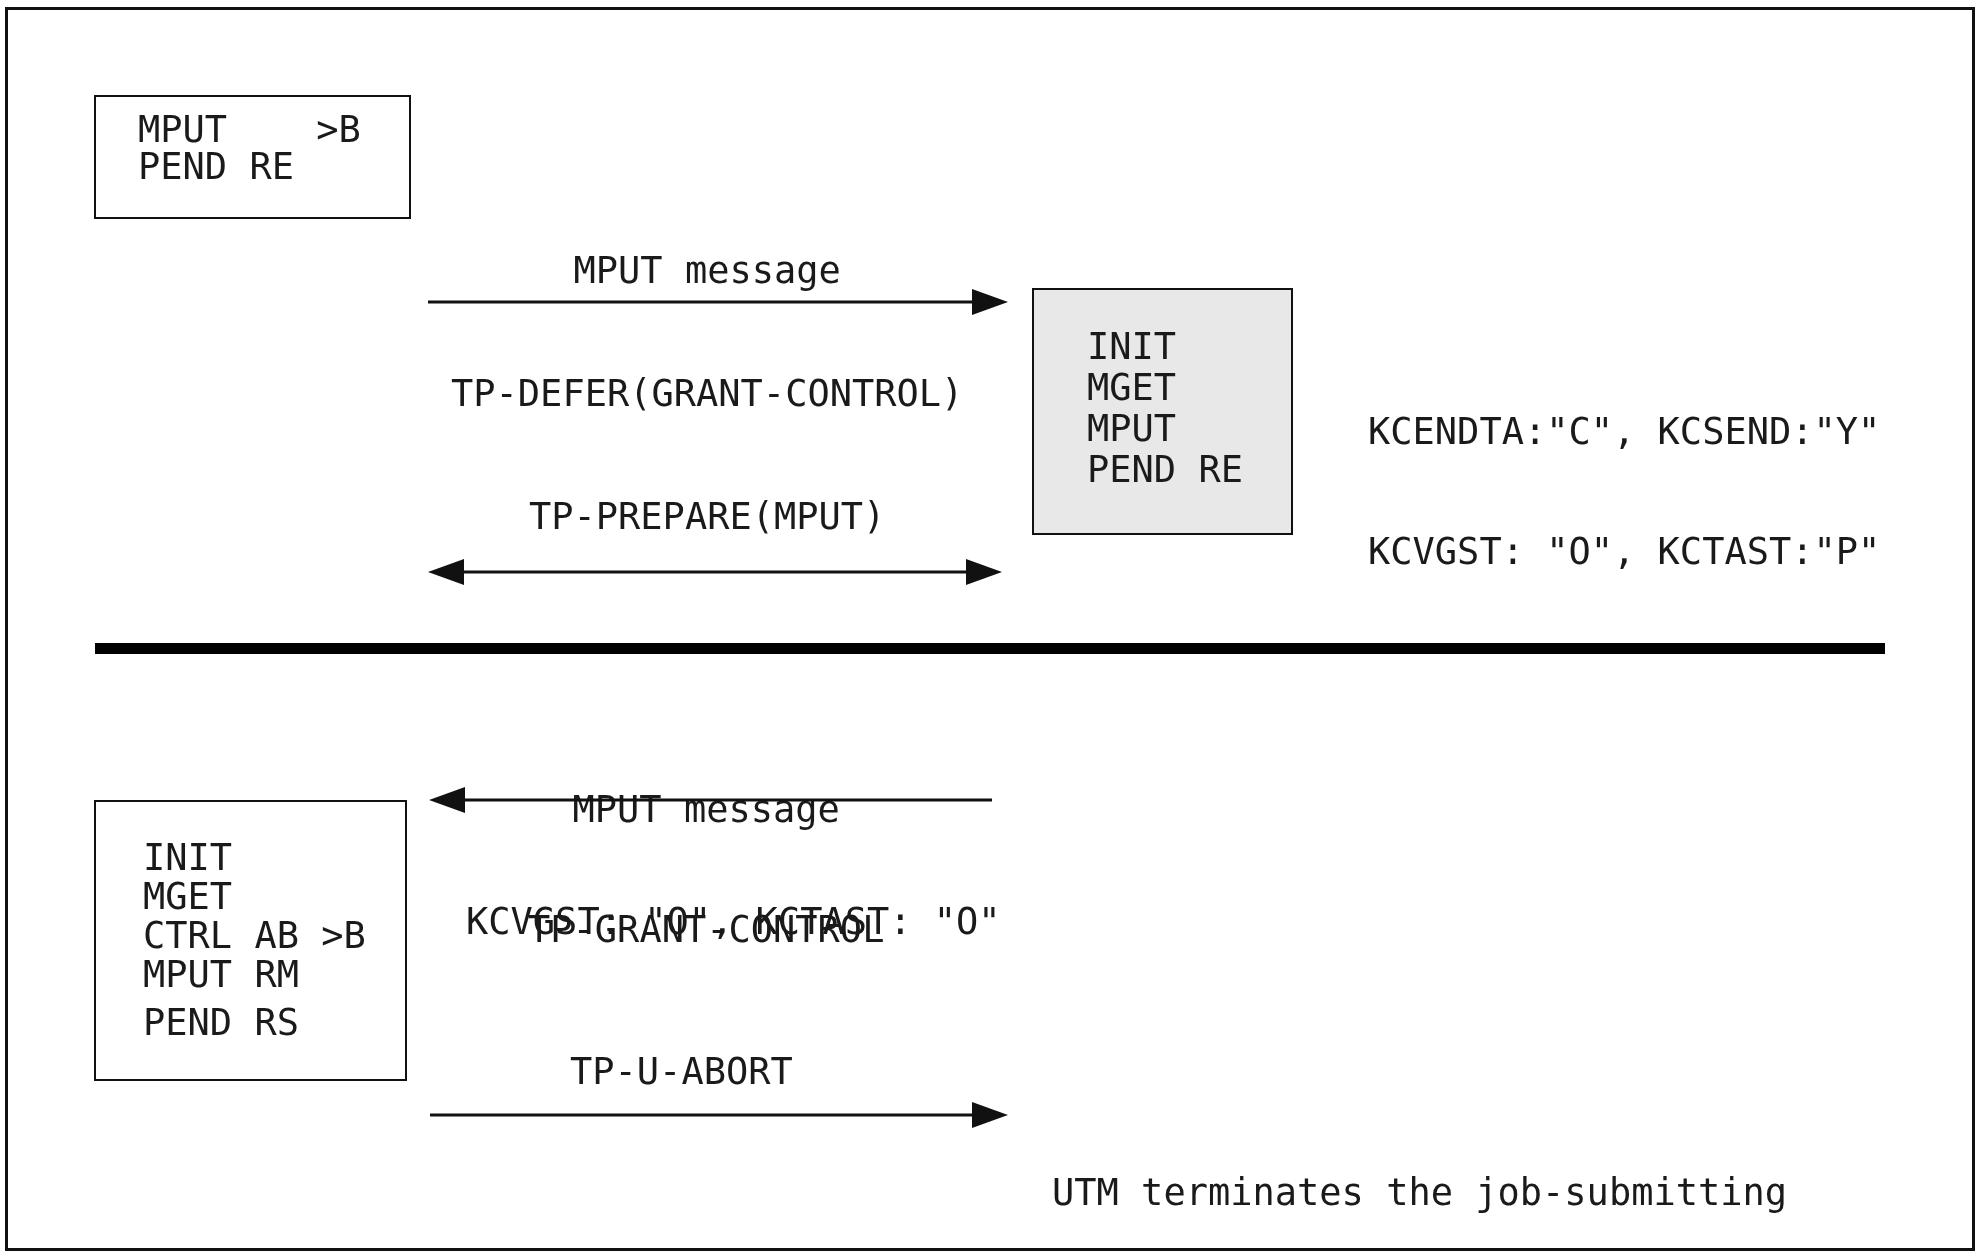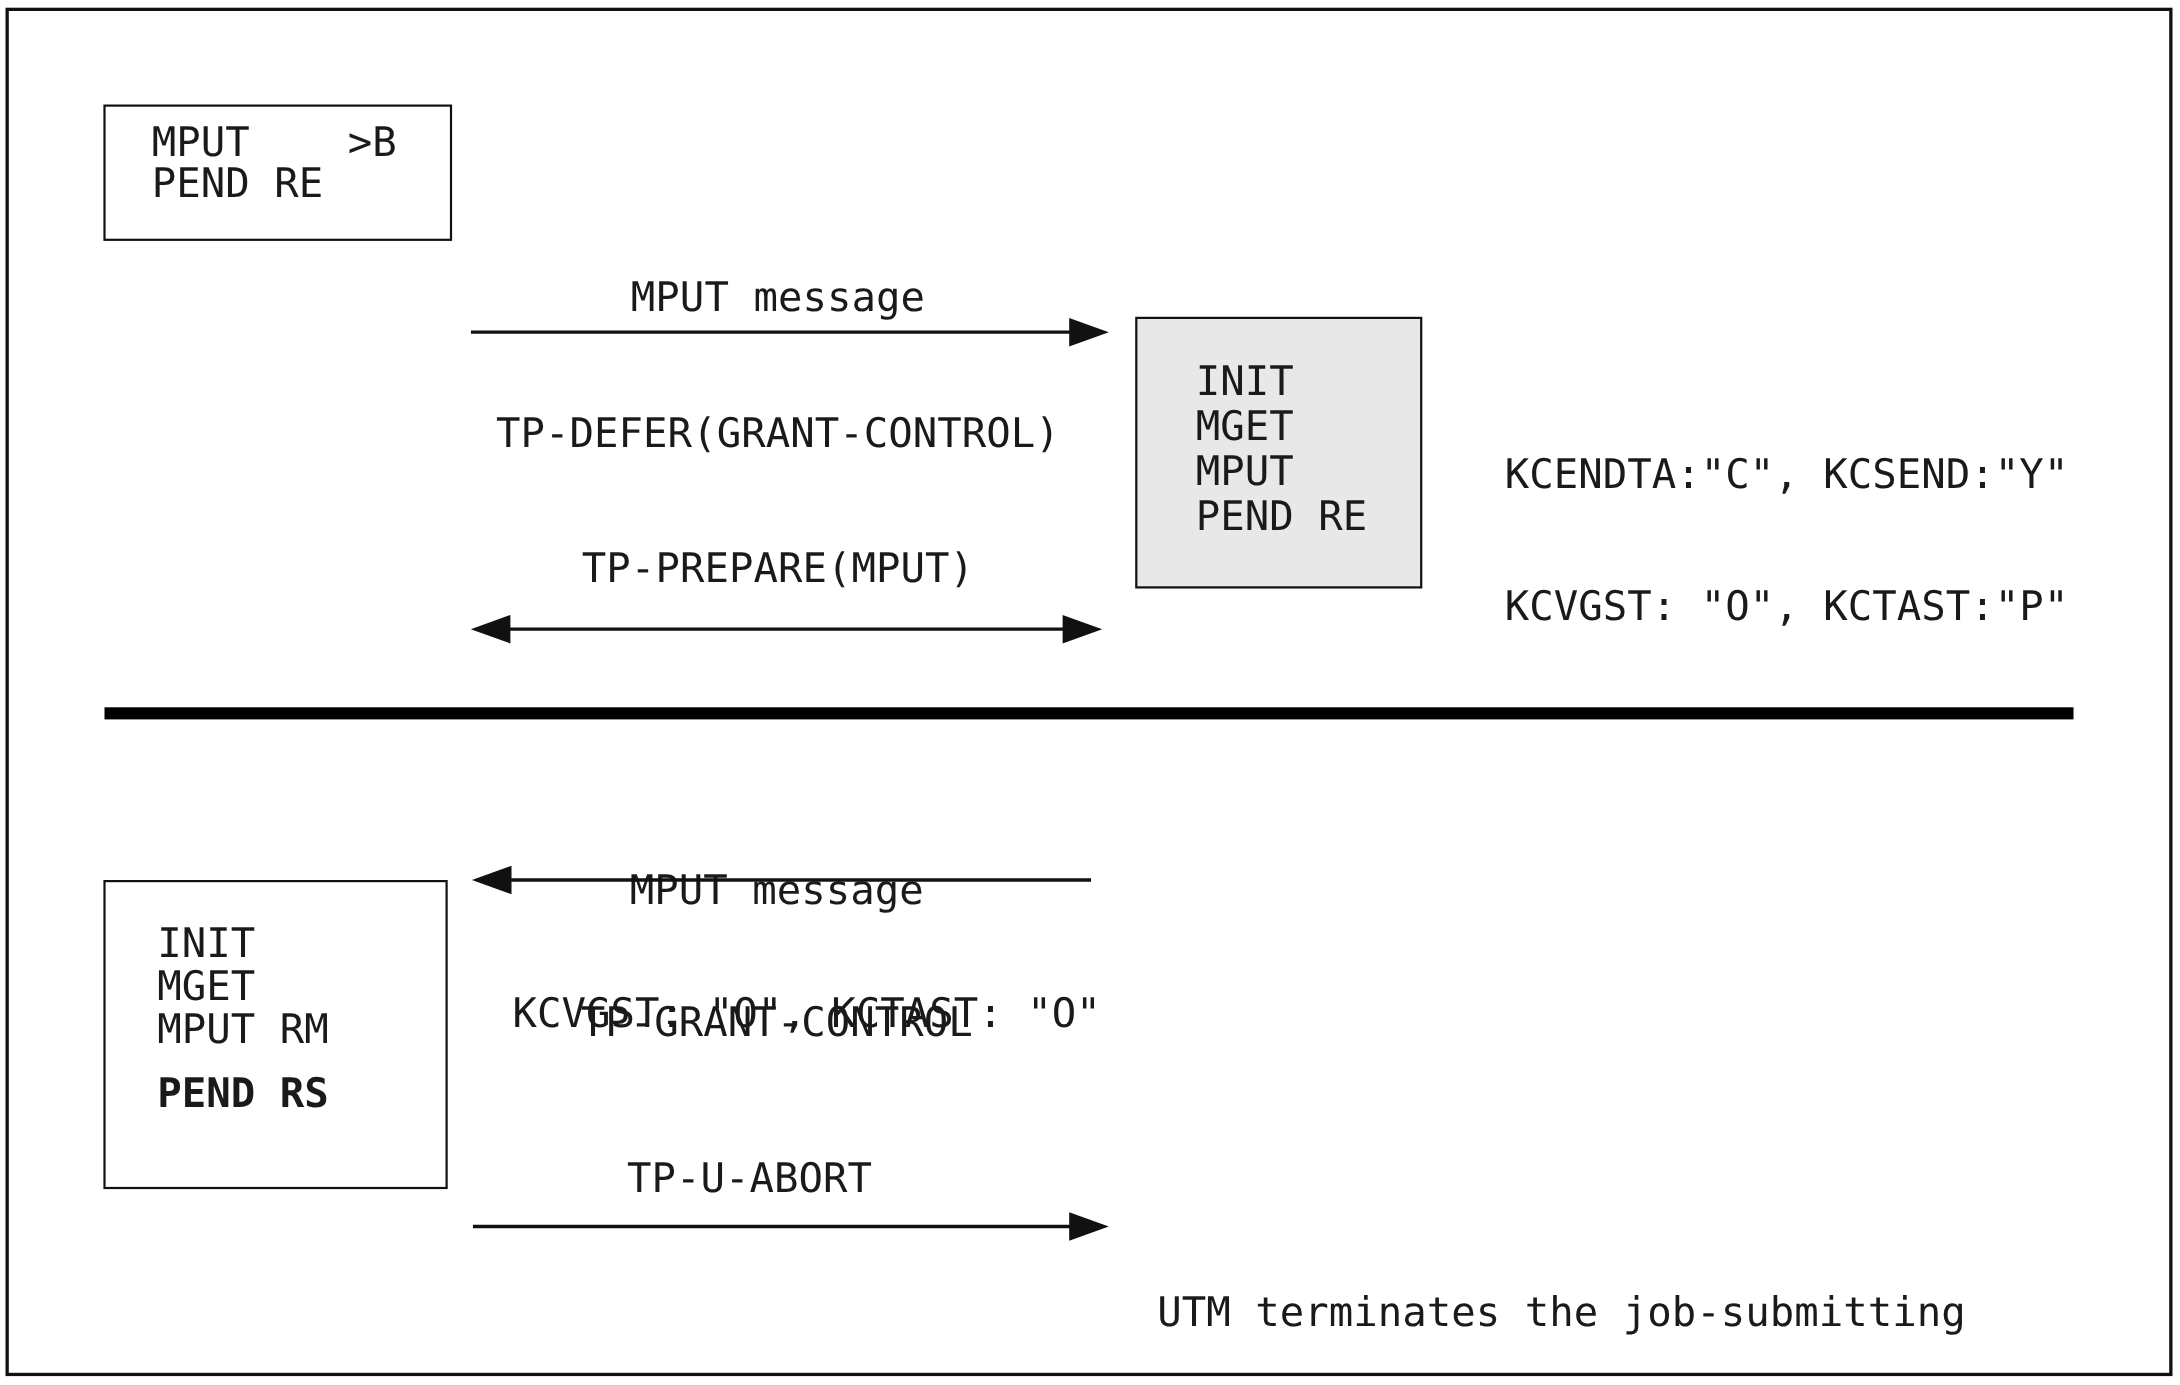--- a/index.html
+++ b/index.html
@@ -32,21 +32,21 @@
     border: 2px solid #111;
     box-sizing: border-box;
     background: #fff;
   }
   .box .line { white-space: pre; font-size: 37px; line-height: 41px; }
   #box1 { left: 94px; top: 95px; width: 317px; height: 124px; padding: 14px 0 0 42px; }
   #box1 .line { line-height: 37px; }
   #graybox { left: 1032px; top: 288px; width: 261px; height: 247px; background: #e8e8e8; padding: 36px 0 0 53px; }
   #box2 { left: 94px; top: 800px; width: 313px; height: 281px; padding: 36px 0 0 47px; }
   #box2 .line { line-height: 39px; }
-  #box2 .gap { margin-top: 19px; font-weight: bold; }
+  #box2 .gap { margin-top: 9px; }
   .arrow { position: absolute; }
   .divider {
     position: absolute;
     left: 95px; top: 643px;
     width: 1790px; height: 11px;
     background: #000;
   }
   #lbl-arrow1   { left: 451px; top: 168px; }
   #kc-top       { left: 1368px; top: 332px; }
   #lbl-commit   { left: 540px;  top: 508px; line-height: 40px; }
@@ -105,20 +105,21 @@
   </div>
 
   <svg class="arrow" style="left:429px; top:785px;" width="563" height="30">
     <polygon points="36,2 0,15 36,28" fill="#111"></polygon>
     <line x1="30" y1="15" x2="563" y2="15" stroke="#111" stroke-width="3"></line>
   </svg>
 
   <div class="box" id="box2">
     <div class="line">INIT</div>
     <div class="line">MGET</div>
+    <div class="line">CTRL AB &gt;B</div>
     <div class="line">MPUT RM</div>
     <div class="line gap">PEND RS</div>
   </div>
 
   <div class="txt" id="kc-bottom">KCVGST: "O", KCTAST: "O"</div>
 
   <div class="txt" id="lbl-abort">TP-U-ABORT</div>
 
   <svg class="arrow" style="left:430px; top:1100px;" width="580" height="30">
     <line x1="0" y1="15" x2="546" y2="15" stroke="#111" stroke-width="3"></line>

